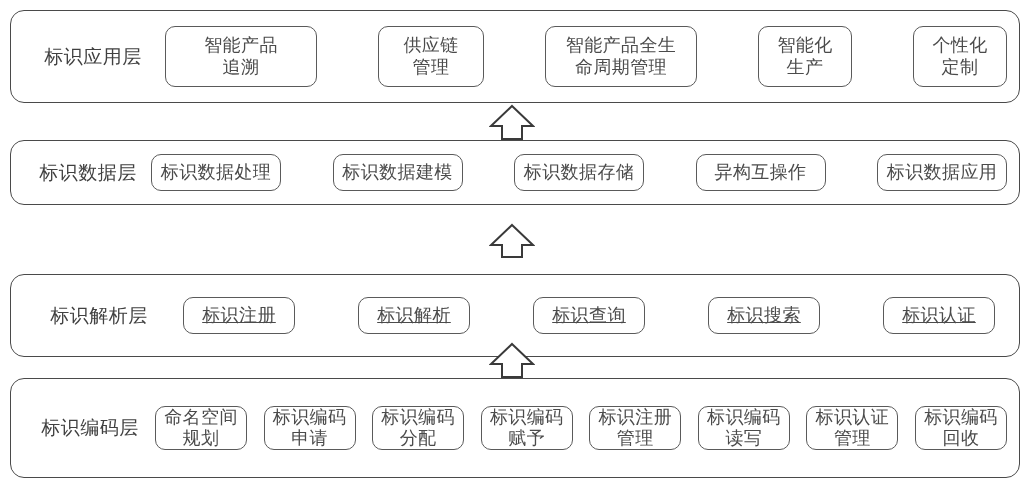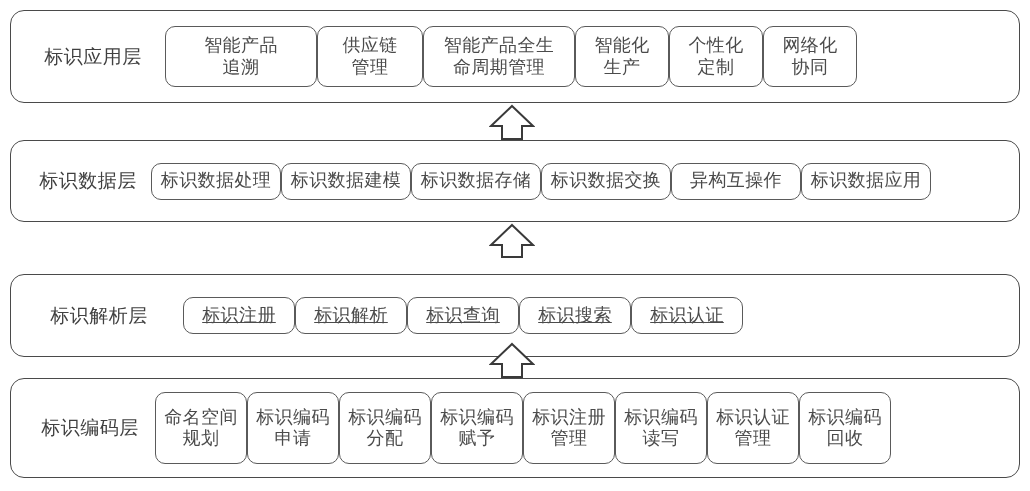--- a/index.html
+++ b/index.html
@@ -38,20 +38,21 @@
     line-height: 1.25;
     letter-spacing: 0.5px;
     color: #404040;
     text-align: center;
     white-space: nowrap;
   }
   .nodes {
     flex: 1 1 auto;
     display: flex;
     align-items: center;
+    justify-content: space-between;
     height: 100%;
   }
   .node {
     box-sizing: border-box;
     border: 1.5px solid #5a5a5a;
     border-radius: 10px;
     background: #ffffff;
     display: flex;
     align-items: center;
     justify-content: center;
@@ -71,41 +72,41 @@
     padding: 0 12px 0 18px;
   }
   #layer-application .layer-label { width: 128px; margin-right: 8px; }
   #layer-application .node { height: 61px; }
   #layer-application .node.w-wide { width: 152px; }
   #layer-application .node.w-mid  { width: 106px; }
   #layer-application .node.w-narrow { width: 94px; }
 
   #layer-data {
     top: 140px;
-    height: 82px;
+    height: 65px;
     padding: 0 12px 0 18px;
   }
   #layer-data .layer-label { width: 118px; margin-right: 4px; }
   #layer-data .node { height: 37px; width: 130px; }
 
   #layer-resolution {
     top: 274px;
     height: 83px;
     padding: 0 24px 0 18px;
   }
   #layer-resolution .layer-label { width: 140px; margin-right: 14px; }
   #layer-resolution .node { height: 37px; width: 112px; text-decoration: underline; }
 
   #layer-coding {
     top: 378px;
     height: 100px;
     padding: 0 12px 0 18px;
   }
   #layer-coding .layer-label { width: 122px; margin-right: 4px; }
-  #layer-coding .node { height: 72px; width: 92px; }
+  #layer-coding .node { height: 44px; width: 92px; }
 
   
   .up-arrow {
     position: absolute;
     left: 489px;
     width: 46px;
   }
   .up-arrow svg { display: block; }
   #arrow-data-to-application { top: 104px; height: 36px; }
   #arrow-resolution-to-data  { top: 223px; height: 35px; }
@@ -122,38 +123,35 @@
       <div class="node w-wide">智能产品
 追溯</div>
       <div class="node w-mid">供应链
 管理</div>
       <div class="node w-wide">智能产品全生
 命周期管理</div>
       <div class="node w-narrow">智能化
 生产</div>
       <div class="node w-narrow">个性化
 定制</div>
-      <div class="node w-narrow">网络化
-协同</div>
     </div>
   </div>
 
   <div class="up-arrow" id="arrow-data-to-application">
     <svg viewBox="0 0 46 36" width="46" height="36" aria-hidden="true">
       <polygon points="23,2 44,22 33,22 33,35 13,35 13,22 2,22" fill="#ffffff" stroke="#3a3a3a" stroke-width="2" stroke-linejoin="miter"></polygon>
     </svg>
   </div>
 
   <div class="layer" id="layer-data">
     <div class="layer-label">标识数据层</div>
     <div class="nodes">
       <div class="node">标识数据处理</div>
       <div class="node">标识数据建模</div>
       <div class="node">标识数据存储</div>
-      <div class="node">标识数据交换</div>
       <div class="node">异构互操作</div>
       <div class="node">标识数据应用</div>
     </div>
   </div>
 
   <div class="up-arrow" id="arrow-resolution-to-data">
     <svg viewBox="0 0 46 35" width="46" height="35" aria-hidden="true">
       <polygon points="23,2 44,22 33,22 33,34 13,34 13,22 2,22" fill="#ffffff" stroke="#3a3a3a" stroke-width="2" stroke-linejoin="miter"></polygon>
     </svg>
   </div>

